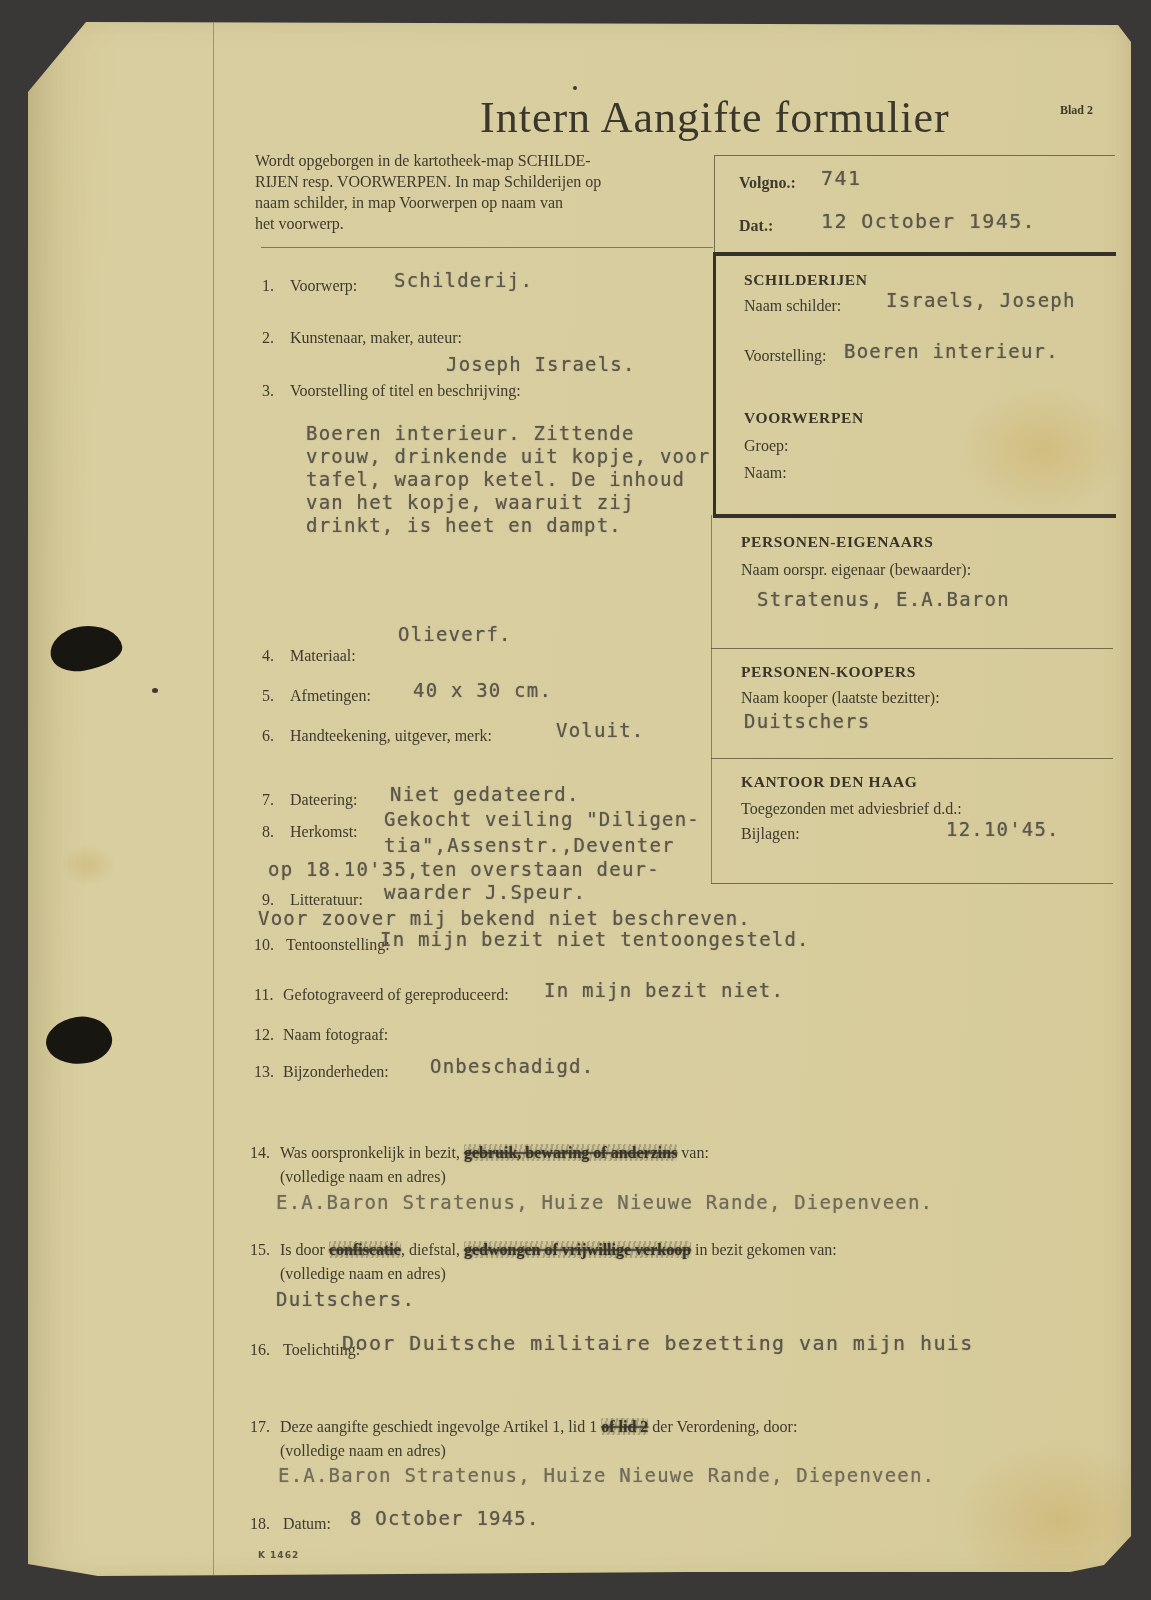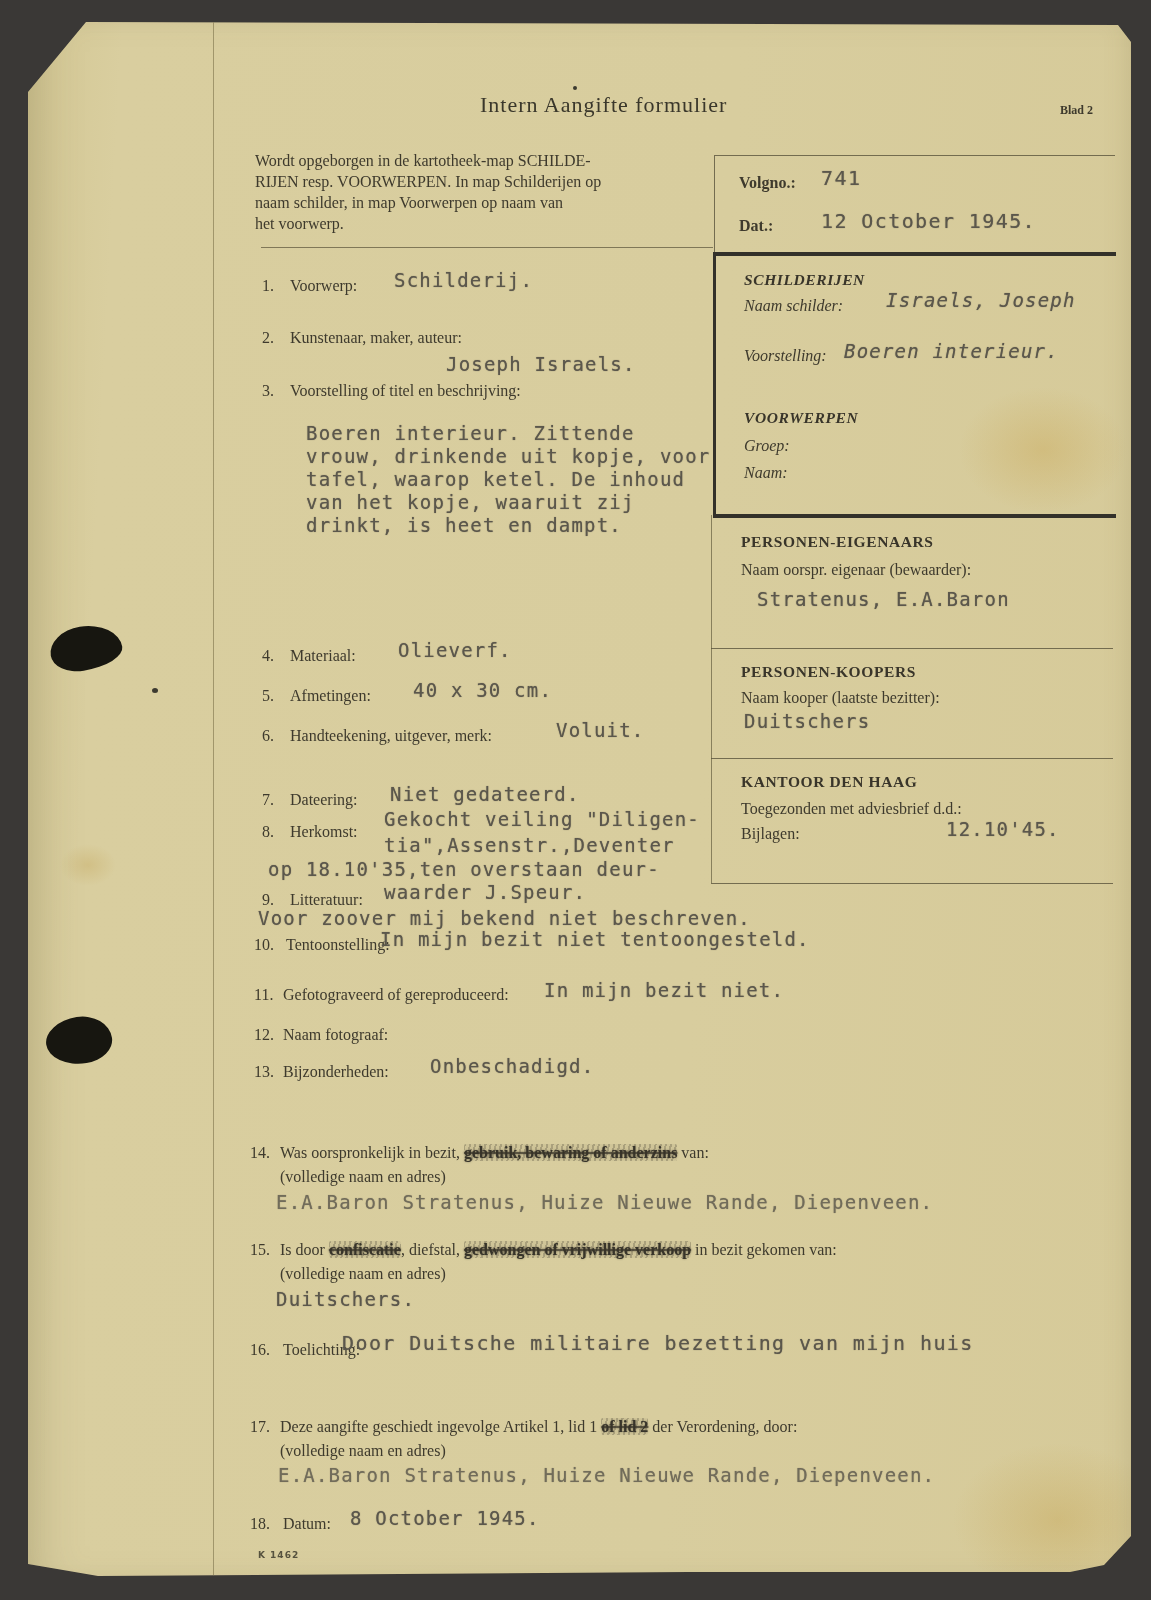--- a/index.html
+++ b/index.html
@@ -15,21 +15,21 @@
          clip-path: polygon(58px 2px, 1090px 5px, 1103px 22px, 1103px 1516px, 1076px 1545px, 1042px 1552px, 660px 1552px, 70px 1556px, 0px 1544px, 0px 72px);}
   .abs{position:absolute;white-space:nowrap;}
   .print{font-family:"Liberation Serif",serif;color:#3e3a2d;font-size:16px;line-height:20px;}
   .b{font-weight:bold;}
   .typed{font-family:"DejaVu Sans Mono","Liberation Mono",monospace;color:#5b574c;font-size:19px;
          letter-spacing:1.2px;text-shadow:0 0 1px rgba(86,82,70,.75);white-space:pre;}
   .typed.big{font-size:20px;letter-spacing:1.4px;}
   .typed.faded{opacity:.82;}
   .multiline{white-space:pre-line;line-height:23px;}
   .heading{font-weight:bold;font-size:15.5px;letter-spacing:.6px;color:#39352a;}
-  .title{font-size:22px;letter-spacing:1px;color:#3a372b;}
+  .title{font-size:44px;letter-spacing:1px;color:#3a372b;}
   .rule{position:absolute;height:1px;background:rgba(72,66,44,.62);}
   .vrule{position:absolute;width:1px;background:rgba(110,102,70,.75);}
   .margin-line{position:absolute;left:185px;top:0;bottom:0;width:1px;background:rgba(130,120,80,.65);}
   .box-thin{position:absolute;border-top:1px solid rgba(90,84,60,.8);border-left:1px solid rgba(90,84,60,.8);}
   .box-thick{position:absolute;border-top:4px solid #33312a;border-left:3px solid #33312a;border-bottom:4px solid #33312a;}
   .hole{position:absolute;background:#171610;transform:rotate(-9deg);}
   .hole1{left:22px;top:606px;width:72px;height:44px;border-radius:46% 54% 58% 42%/55% 60% 40% 45%;}
   .hole2{left:18px;top:997px;width:66px;height:47px;border-radius:52% 48% 44% 56%/48% 55% 45% 52%;}
   .speck{position:absolute;background:#3c3a30;border-radius:50%;}
   .struck{position:relative;color:#37342a;font-weight:bold;
@@ -59,21 +59,21 @@
 het voorwerp.</div>
     <div class="rule" style="left:233px;top:227px;width:452px;"></div>
 
     <div class="box-thin" style="left:686px;top:135px;width:400px;height:97px;">
       <span class="abs print b" style="left:24px;top:17px;">Volgno.:</span>
       <span class="abs typed big" style="left:106px;top:10px;">741</span>
       <span class="abs print b" style="left:24px;top:60px;">Dat.:</span>
       <span class="abs typed big" style="left:106px;top:53px;">12 October 1945.</span>
     </div>
 
-    <div class="box-thick" style="left:685px;top:232px;width:400px;height:258px;font-style:italic;">
+    <div class="box-thick" style="left:685px;top:232px;width:400px;height:258px;">
       <span class="abs print heading" style="left:28px;top:14px;">SCHILDERIJEN</span>
       <span class="abs print" style="left:28px;top:40px;">Naam schilder:</span>
       <span class="abs typed" style="left:170px;top:33px;">Israels, Joseph</span>
       <span class="abs print" style="left:28px;top:90px;">Voorstelling:</span>
       <span class="abs typed" style="left:128px;top:84px;">Boeren interieur.</span>
       <span class="abs print heading" style="left:28px;top:152px;">VOORWERPEN</span>
       <span class="abs print" style="left:28px;top:180px;">Groep:</span>
       <span class="abs print" style="left:28px;top:207px;">Naam:</span>
     </div>
 
@@ -106,21 +106,21 @@
     <span class="abs print" style="left:234px;top:361px;">3.</span>
     <span class="abs print" style="left:262px;top:361px;">Voorstelling of titel en beschrijving:</span>
     <div class="abs typed multiline" style="left:278px;top:402px;line-height:23px;">Boeren interieur. Zittende
 vrouw, drinkende uit kopje, voor
 tafel, waarop ketel. De inhoud
 van het kopje, waaruit zij
 drinkt, is heet en dampt.</div>
 
     <span class="abs print" style="left:234px;top:626px;">4.</span>
     <span class="abs print" style="left:262px;top:626px;">Materiaal:</span>
-    <span class="abs typed" style="left:370px;top:619px;">Olieverf.</span>
+    <span class="abs typed" style="left:370px;top:603px;">Olieverf.</span>
 
     <span class="abs print" style="left:234px;top:666px;">5.</span>
     <span class="abs print" style="left:262px;top:666px;">Afmetingen:</span>
     <span class="abs typed" style="left:385px;top:659px;">40 x 30 cm.</span>
 
     <span class="abs print" style="left:234px;top:706px;">6.</span>
     <span class="abs print" style="left:262px;top:706px;">Handteekening, uitgever, merk:</span>
     <span class="abs typed" style="left:528px;top:699px;">Voluit.</span>
 
     <span class="abs print" style="left:234px;top:770px;">7.</span>

